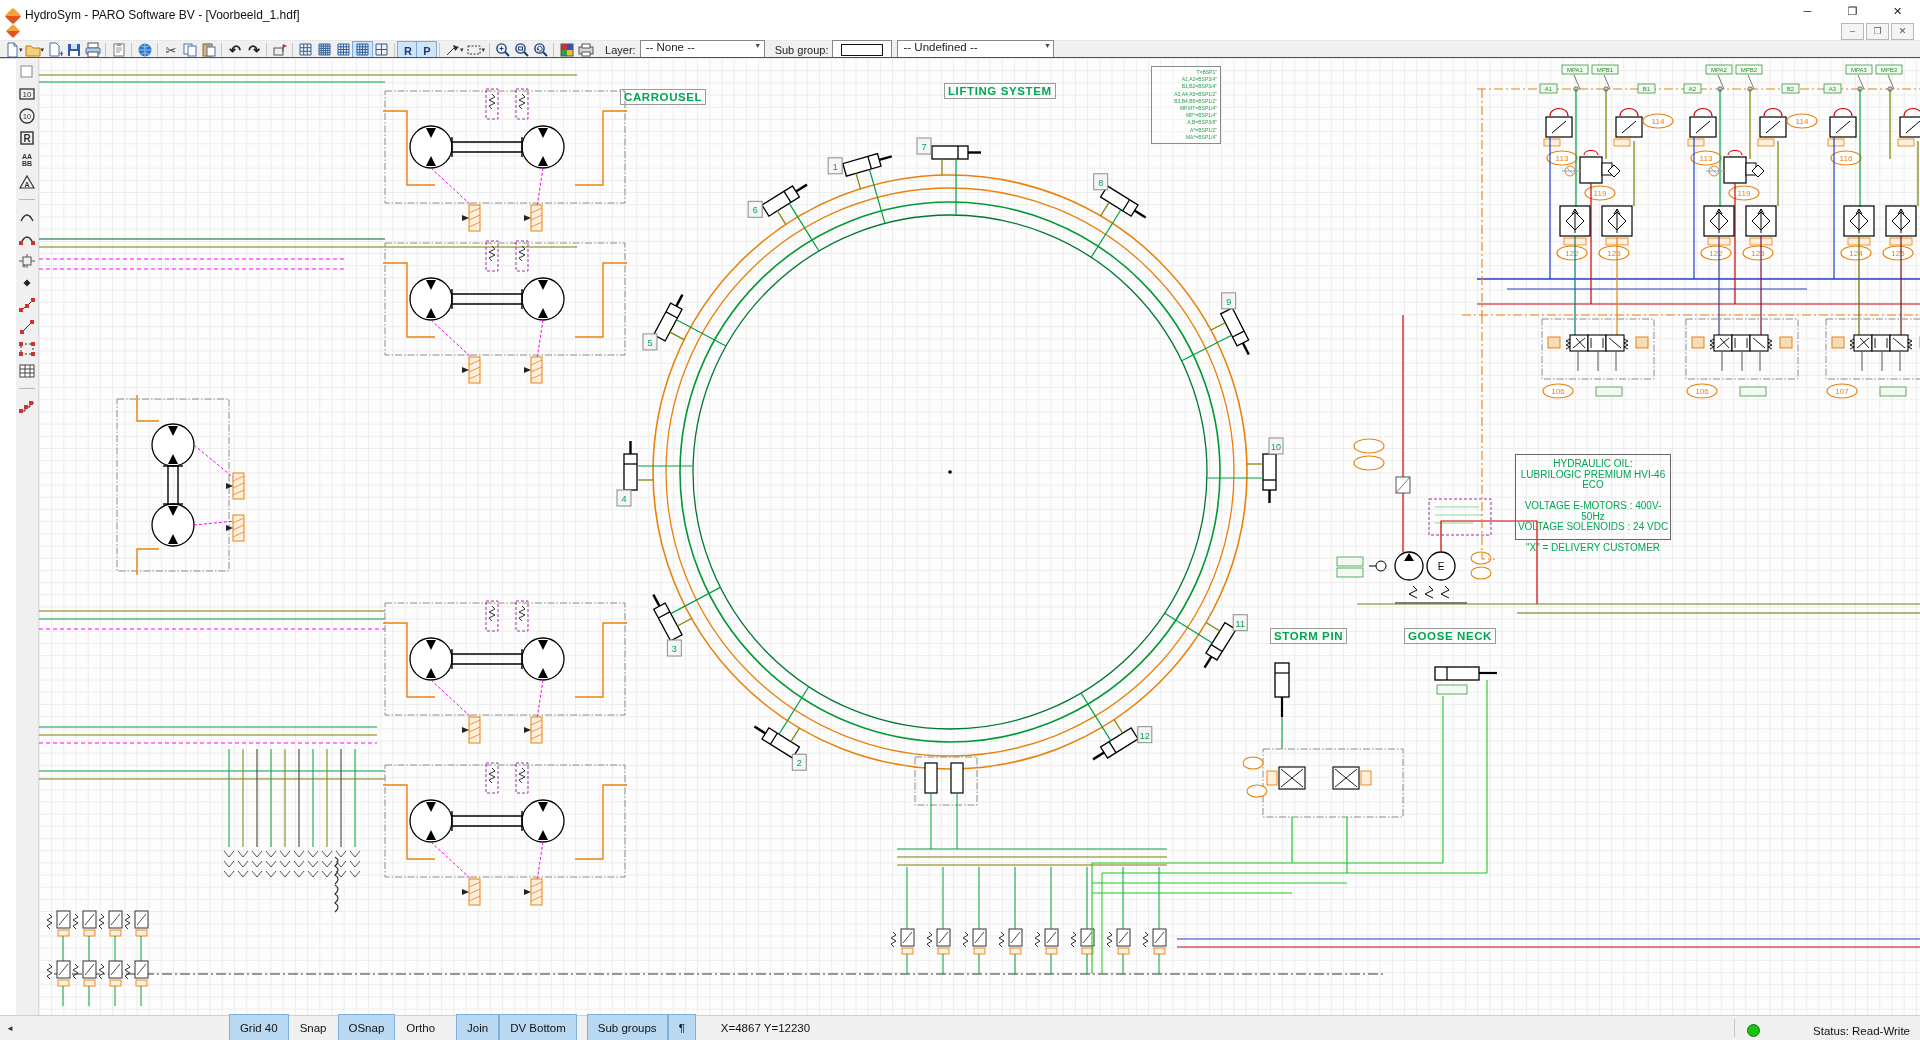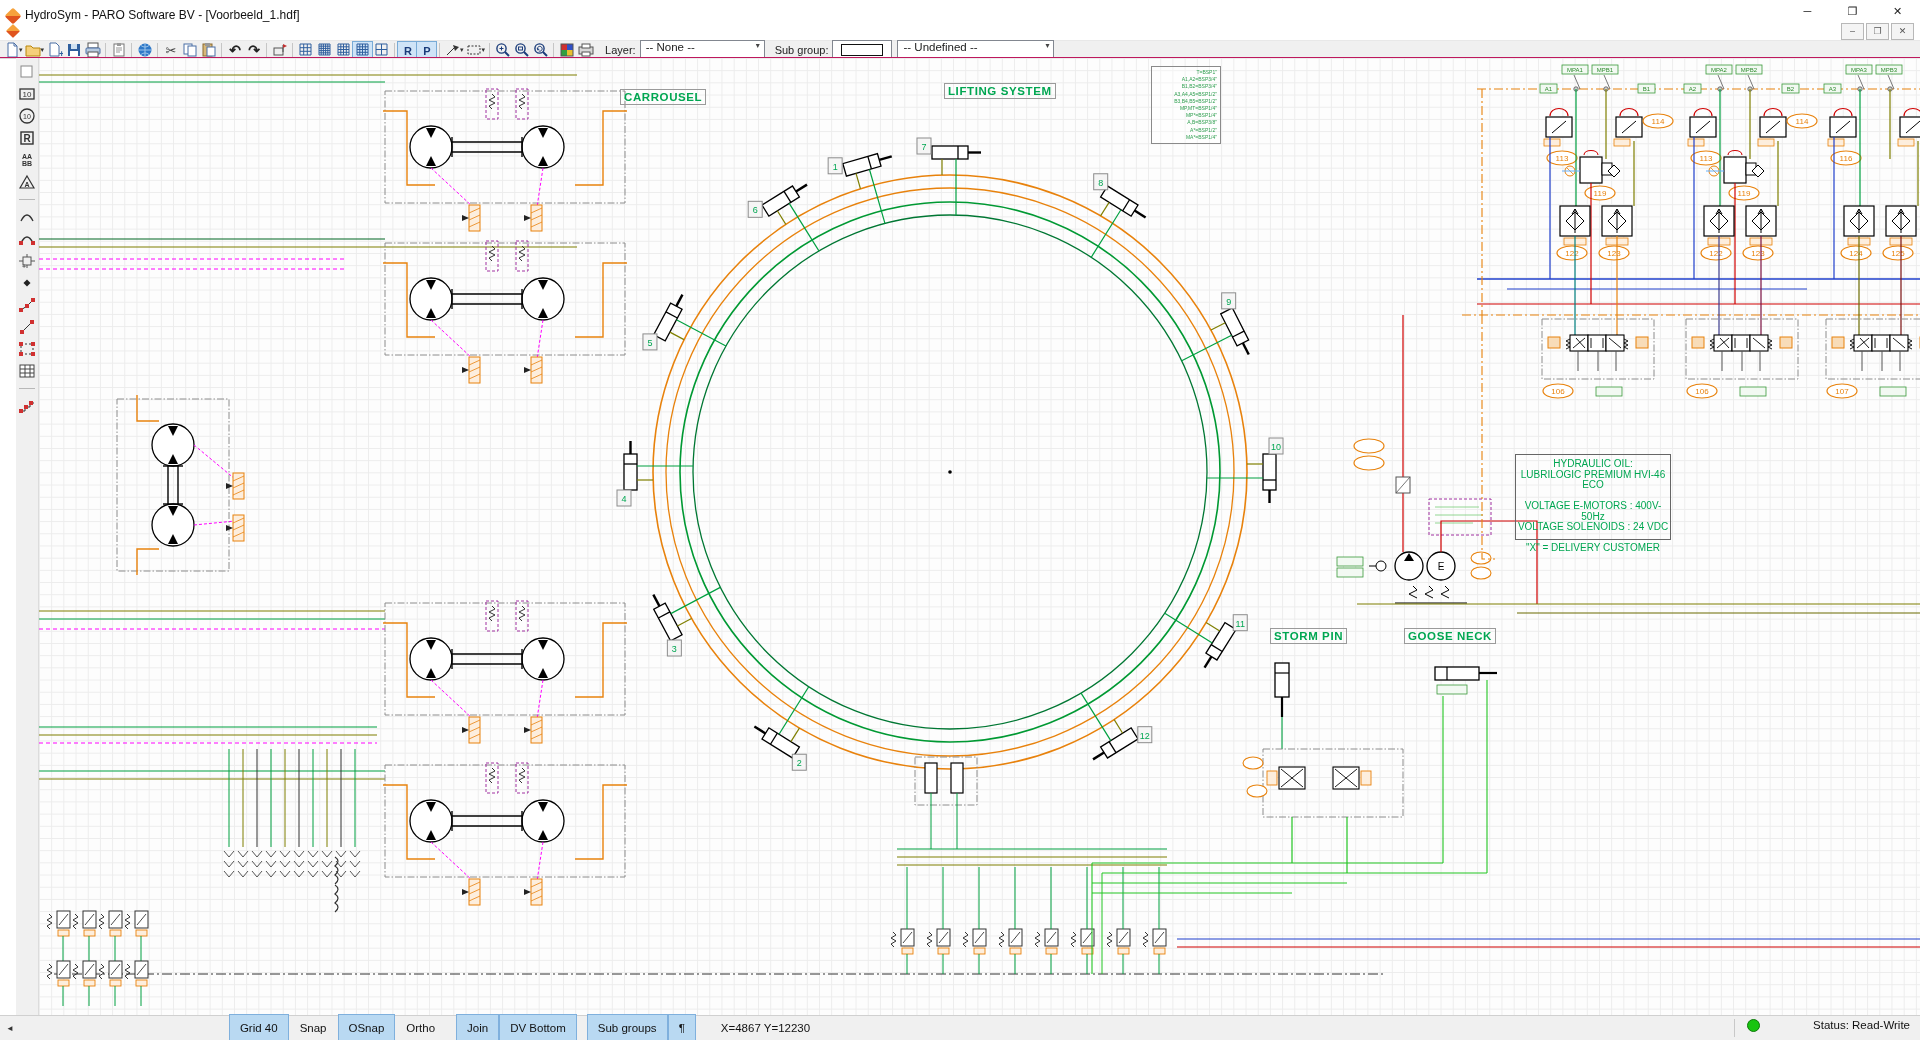--- a/index.html
+++ b/index.html
@@ -40,21 +40,21 @@
   .schlabel{position:absolute;font-size:11.5px;font-weight:bold;letter-spacing:.6px;color:#00A651;border:1px solid #9a9a9a;padding:0 3px;line-height:14px;white-space:nowrap;}
   .oilbox{position:absolute;left:1476px;top:396px;width:154px;height:80px;border:1px solid #666;color:#00A651;font-size:10px;line-height:10.5px;text-align:center;padding-top:4px;}
   .legendbox{position:absolute;left:1112px;top:8px;width:64px;border:1px solid #8a8a8a;color:#2e9e4f;font-size:5px;line-height:7.2px;text-align:right;padding:2px 3px 2px 1px;background:rgba(255,255,255,.35);}
   
   .statusbar{position:absolute;left:0;right:0;bottom:0;height:24px;background:#f0f0f0;border-top:1px solid #d0d0d0;display:flex;align-items:center;font-size:11.5px;color:#111;}
   .sb-arrow{margin:0 6px;font-size:8px;color:#333;}
   .sb-toggle{height:18px;line-height:18px;padding:4px 10px;margin-right:2px;white-space:nowrap;}
   .sb-toggle.active{background:#b9d9f2;outline:1px solid #7fb0dd;}
   .sb-gap{width:10px;}
   .sb-coords{margin-left:24px;white-space:nowrap;}
-  .sb-right{margin-left:auto;display:flex;align-items:flex-start;border-left:1px solid #c8c8c8;height:18px;padding-left:12px;margin-right:10px;gap:46px;}
+  .sb-right{margin-left:auto;display:flex;align-items:flex-end;border-left:1px solid #c8c8c8;height:18px;padding-left:12px;margin-right:10px;gap:46px;}
   .sb-dot{width:11px;height:11px;border-radius:50%;background:#18c410;border:1px solid #0c7a08;margin-right:7px;}
 </style>
 </head>
 <body>
 
 <div class="titlebar">
   <span class="appicon"></span>
   <span class="titletext">HydroSym - PARO Software BV - [Voorbeeld_1.hdf]</span>
   <span class="winbtn">─</span>
   <span class="winbtn">❐</span>

